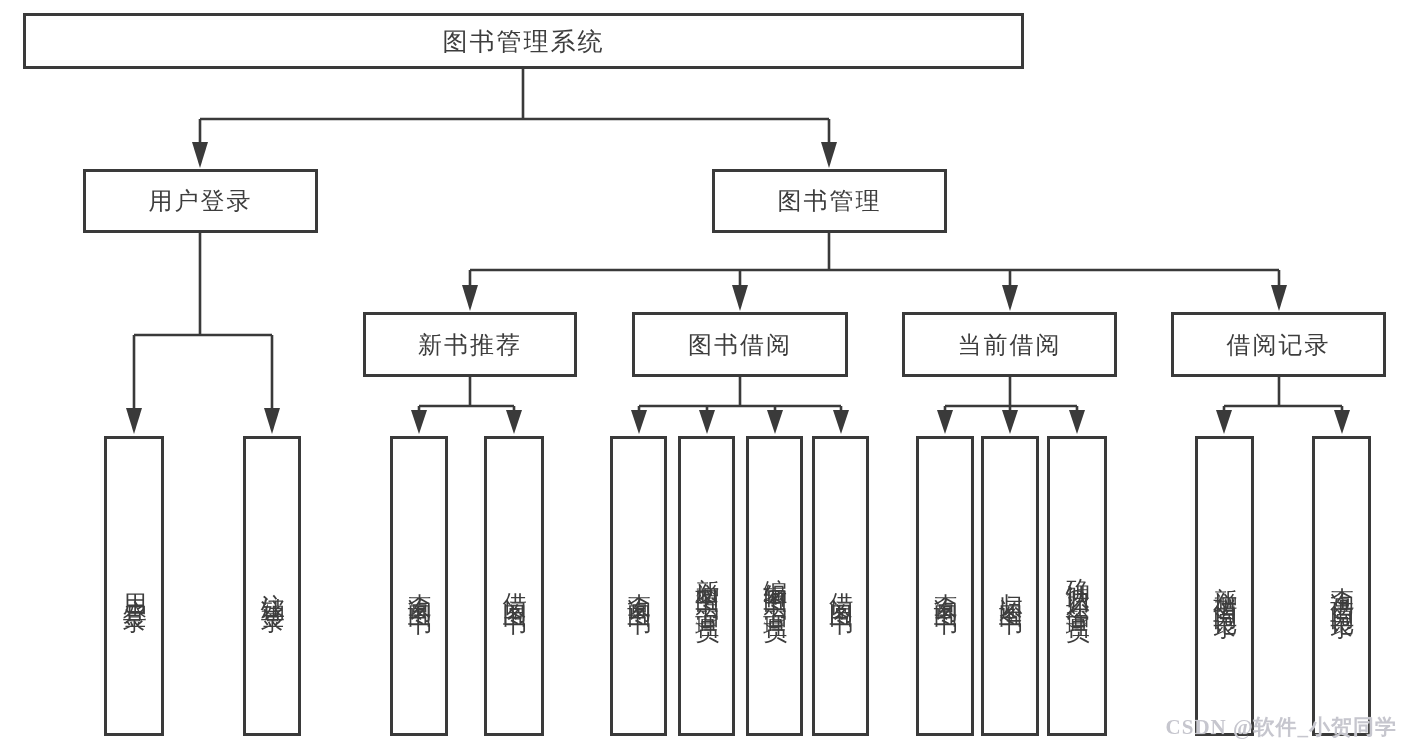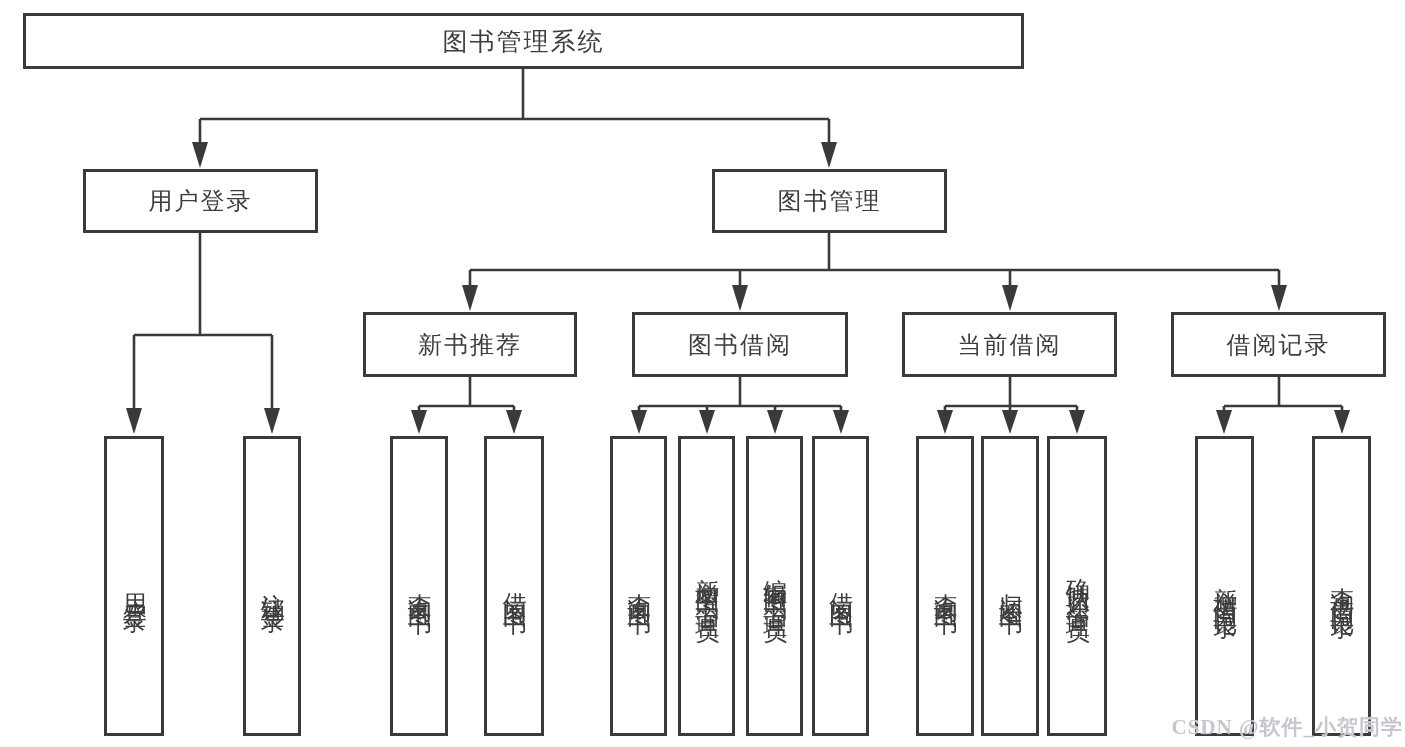--- a/index.html
+++ b/index.html
@@ -39,21 +39,21 @@
     writing-mode:vertical-rl;
     text-orientation:mixed;
     font-size:24px;
     letter-spacing:6px;
     line-height:1.15;
     color:var(--text);
     white-space:nowrap;
   }
   .watermark{
     position:absolute;
-    right:2px;
+    right:8px;
     bottom:6px;
     z-index:10;
     font-size:21px;
     font-weight:600;
     letter-spacing:1px;
     color:var(--wm);
     text-shadow:0 0 1px #ffffff;
     white-space:nowrap;
     margin-top:40px;
   }

